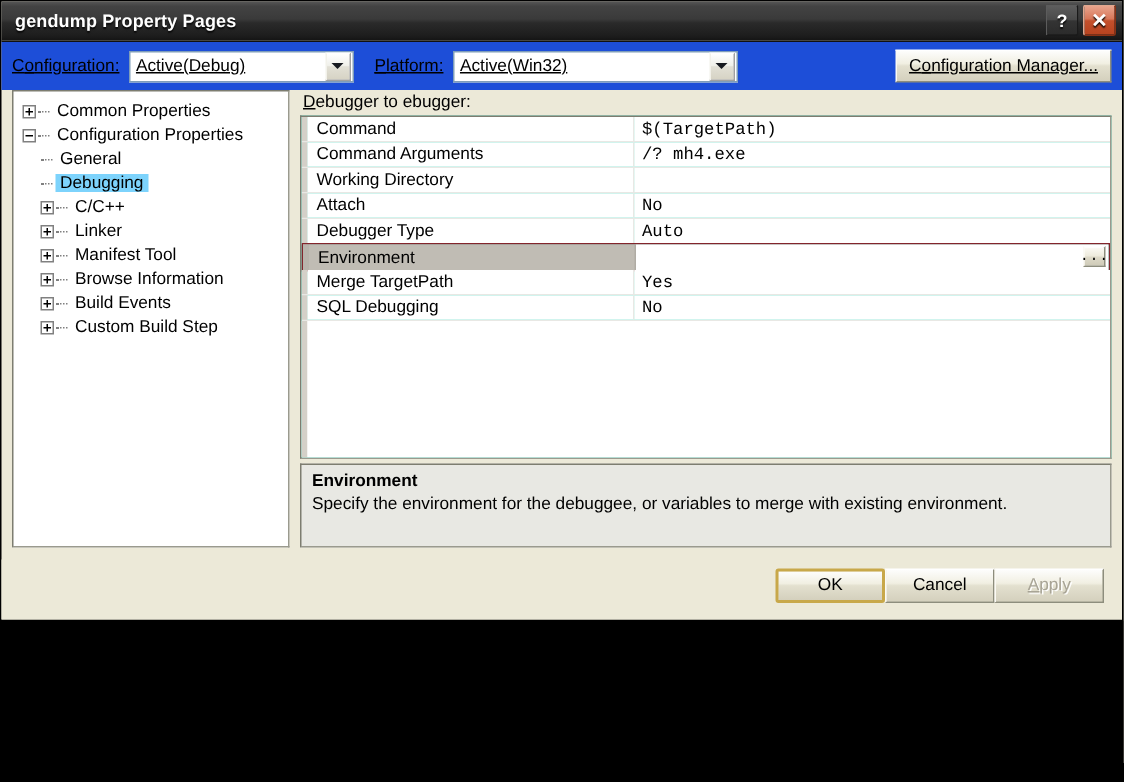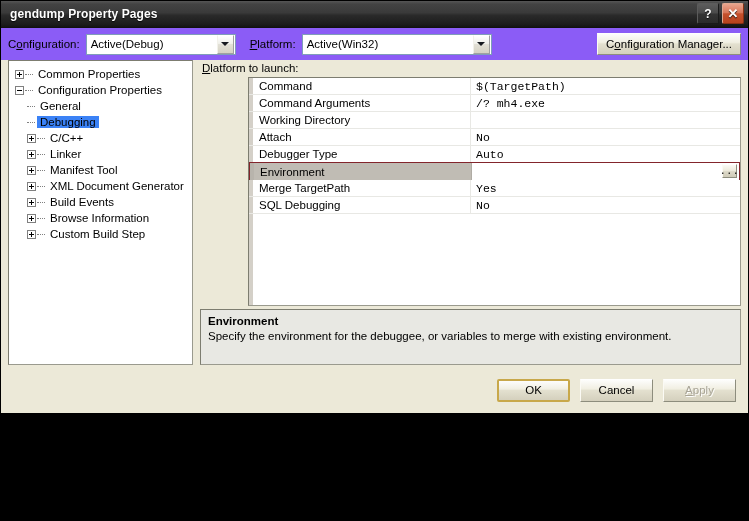--- a/index.html
+++ b/index.html
@@ -59,21 +59,22 @@
     background: linear-gradient(to bottom, #e8a48d 0%, #d8775a 45%, #c4502c 52%, #b8431f 100%);
     border-color: #e0a890 #8a3114 #8a3114 #e0a890;
     font-size: 13px;
   }
 
   
   #configbar {
     flex: 0 0 32px;
     display: flex; align-items: center;
     padding: 0 7px;
-    background: #8b5cf6;
+    background: #1d4ed8;
+    text-decoration: underline;
   }
   .fieldlabel {
     font-size: 11.5px; color: #000;
     white-space: nowrap;
   }
   .fieldlabel u { text-decoration: underline; }
 
   .combo {
     position: relative;
     height: 21px;
@@ -172,21 +173,21 @@
     position: absolute; left: 3px; top: 1px;
     width: 1px; height: 5px; background: #000;
   }
   .tnode .tdash {
     flex: 0 0 8px;
     height: 1px;
     border-top: 1px dotted #808080;
     margin-right: 2px;
   }
   .tnode .tlabel { padding: 0 3px; }
-  .tnode.selected .tlabel { background: #3b82f6; }
+  .tnode.selected .tlabel { background: #7dd3fc; }
   .tnode.child { padding-left: 12px; }
 
   
   #rightpane {
     flex: 1 1 auto;
     display: flex; flex-direction: column;
     min-width: 0;
     padding-top: 0;
     margin-bottom: 8px;
   }
@@ -200,21 +201,20 @@
   #propgrid {
     flex: 1 1 auto;
     background: #5eead4;
     border: 1px solid #9a9a8e;
     border-top-color: #7d7d70;
     border-left-color: #7d7d70;
     display: flex; flex-direction: column;
     min-height: 0;
     overflow: hidden;
     position: relative;
-    margin-left: 48px;
   }
   #propgrid::before {
     content: "";
     position: absolute; left: 0; top: 0; bottom: 0;
     width: 4px;
     background: #d4d0c8;
     z-index: 0;
   }
   .prow {
     display: flex;
@@ -291,21 +291,21 @@
   #desc-body {
     font-size: 11.5px; color: #000;
     line-height: 14px;
   }
 
   
   #footer {
     flex: 0 0 40px;
     display: flex; align-items: center; justify-content: flex-end;
     padding: 0 12px 6px 0;
-    gap: 10px;
+    gap: 0;
     background: #ece9d8;
   }
   .dlgbtn {
     width: 73px; height: 23px;
     font-size: 11.5px;
     color: #000;
     background: linear-gradient(to bottom, #fdfdfc 0%, #f1efe2 42%, #e3e0cf 50%, #d4d0bd 100%);
     border: 1px solid #8d8d7d;
     border-top-color: #ffffff;
     border-left-color: #fbfaf4;
@@ -391,41 +391,36 @@
           <span class="tlabel">Linker</span>
         </div>
         <div class="tnode child">
           <span class="tbox plus"></span>
           <span class="tdash"></span>
           <span class="tlabel">Manifest Tool</span>
         </div>
         <div class="tnode child">
           <span class="tbox plus"></span>
           <span class="tdash"></span>
-          <span class="tlabel">XML Document Generator</span>
+          <span class="tlabel">Browse Information</span>
         </div>
         <div class="tnode child">
           <span class="tbox plus"></span>
           <span class="tdash"></span>
           <span class="tlabel">Build Events</span>
         </div>
         <div class="tnode child">
           <span class="tbox plus"></span>
           <span class="tdash"></span>
-          <span class="tlabel">Browse Information</span>
-        </div>
-        <div class="tnode child">
-          <span class="tbox plus"></span>
-          <span class="tdash"></span>
           <span class="tlabel">Custom Build Step</span>
         </div>
       </div>
 
     <div id="rightpane">
-      <div id="debugger-label"><u>D</u><span>latform to launch:</span></div>
+      <div id="debugger-label"><u>D</u><span>ebugger to ebugger:</span></div>
 
 
       <div id="propgrid">
           <div class="prow">
             <div class="pgutter"></div>
             <div class="pname">Command</div>
             <div class="pvalue">
               <span>$(TargetPath)</span>
             </div>
           </div>

